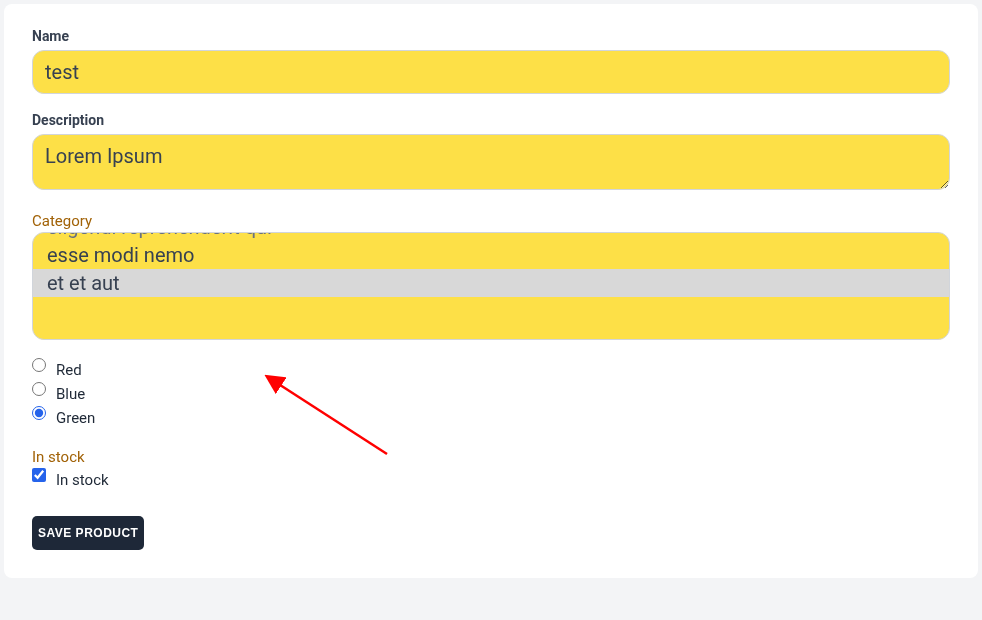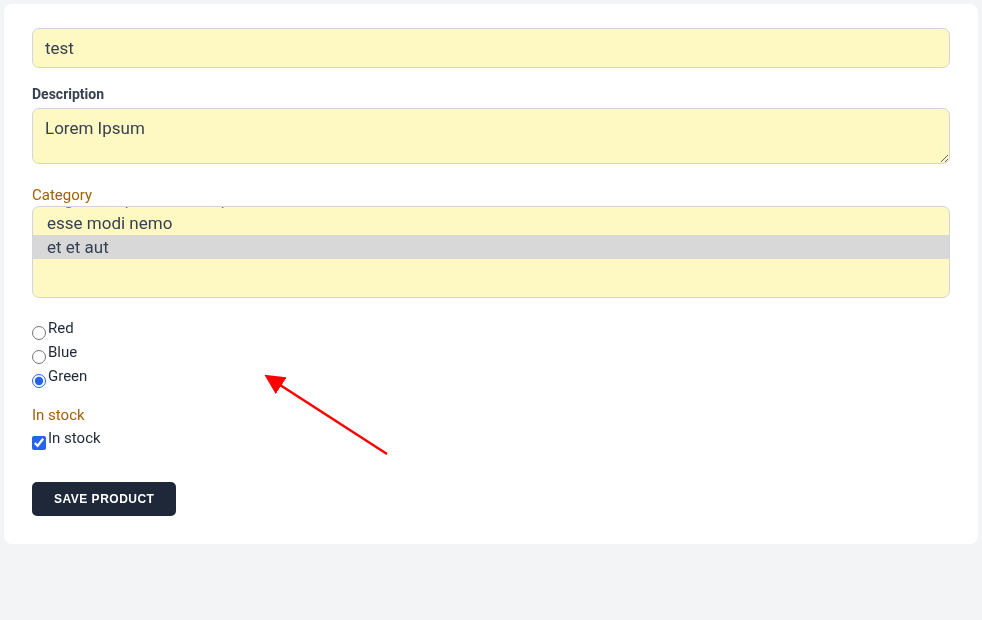--- a/index.html
+++ b/index.html
@@ -28,60 +28,61 @@
     }
     .label-plain {
       color: #a16207;
       font-size: 15px;
       margin-bottom: 2px;
       display: block;
     }
     .text-input, .textarea, .select-multi {
       width: 100%;
       border: 1px solid #d1d5db;
-      border-radius: 7px;
+      border-radius: 12px;
       padding: 9px 12px;
-      font-size: 17px;
+      font-size: 20px;
       color: #374151;
       font-family: inherit;
-      background: #fef9c3;
+      background: #fde047;
     }
     .textarea { height: 56px; resize: both; }
-    .select-multi { padding: 0; height: 92px; overflow: hidden; }
+    .select-multi { padding: 0; height: 108px; overflow: hidden; }
     .select-multi .opt-hidden { padding: 2px 14px; color: #6b7280; margin-top: -20px; white-space: nowrap; overflow: hidden; }
     .select-multi .opt { padding: 2px 14px; color: #374151; }
     .select-multi .opt.selected { background: #d8d8d8; }
-    .radio-row, .check-row { display: flex; align-items: flex-end; gap: 1px; line-height: 1.6; }
+    .radio-row, .check-row { display: flex; align-items: flex-start; gap: 9px; line-height: 1.6; }
     .radio-row input, .check-row input { margin: 0 1px 0 0; }
     input[type="radio"], input[type="checkbox"] { accent-color: #2563eb; width: 14px; height: 14px; }
     .btn-primary {
       margin-top: 16px;
       background: #1e2838;
       color: #fff;
       border: none;
       border-radius: 5px;
-      padding: 10px 22px;
+      padding: 10px 6px;
       font-weight: 700;
       font-size: 12px;
       letter-spacing: 0.5px;
       cursor: pointer;
     }
     .arrow-svg {
       position: absolute;
       left: 258px;
       top: 365px;
       pointer-events: none;
     }
   </style>
 </head>
 <body>
 
 <div class="card">
 
   <div class="form-group">
+    <label class="label">Name</label>
     <input type="text" class="text-input" value="test" style="">
   </div>
 
   <div class="form-group">
     <label class="label">Description</label>
     <textarea class="textarea" style="">Lorem Ipsum</textarea>
   </div>
 
   <div class="form-group">
     <label class="label-plain">Category</label>
@@ -100,21 +101,21 @@
     <div class="radio-row">
       <input type="radio" name="color" style="">
       <span>Blue</span>
     </div>
     <div class="radio-row">
       <input type="radio" name="color" checked="" style="">
       <span>Green</span>
     </div>
   </div>
 
-  <div class="form-group" style="margin-bottom:16px;">
+  <div class="form-group" style="margin-bottom:8px;">
     <label class="label-plain">In stock</label>
     <div class="check-row">
       <input type="checkbox" checked="" style="">
       <span>In stock</span>
     </div>
   </div>
 
   <button class="btn-primary">SAVE PRODUCT</button>
 
   <svg class="arrow-svg" width="140" height="100">

